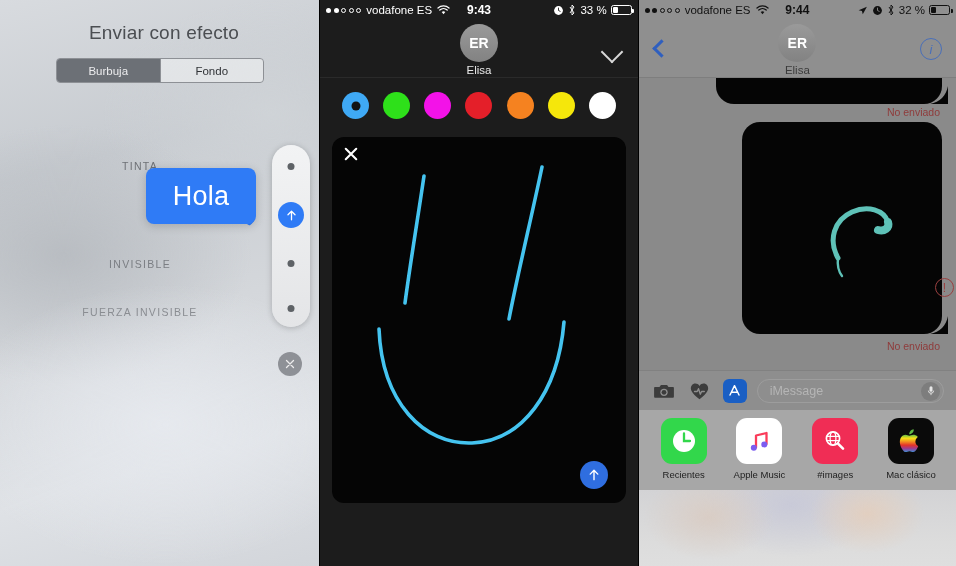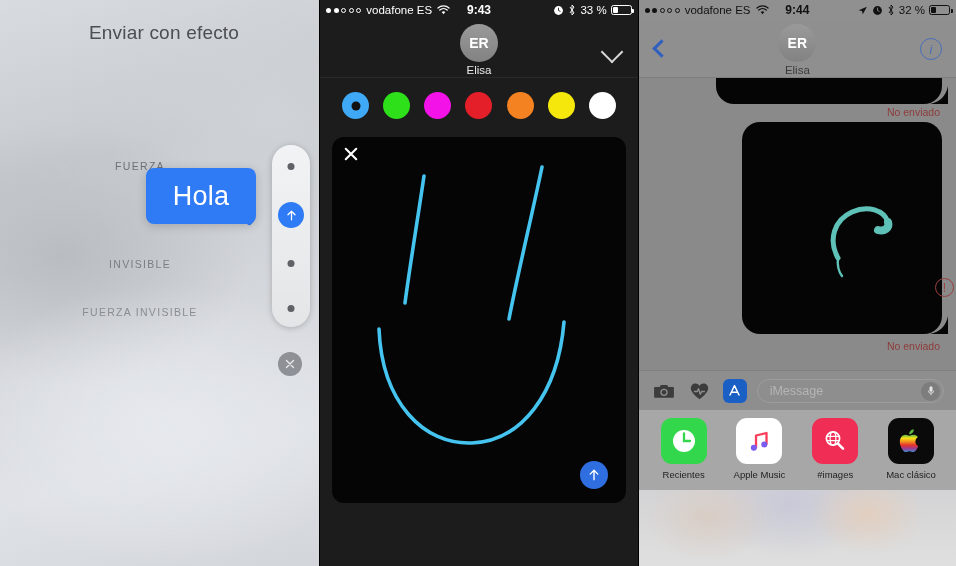--- a/index.html
+++ b/index.html
@@ -210,22 +210,26 @@
 </style>
 </head>
 <body>
 
 <div class="stage">
 
   <div class="panel1">
 
     <div class="p1-title">Enviar con efecto</div>
 
-
-    <div class="fx-label fx-fuerza">FUERZA</div>
+    <div class="seg">
+      <div class="seg-item on">Burbuja</div>
+      <div class="seg-item off">Fondo</div>
+    </div>
+
+    <div class="fx-label fx-fuerza">TINTA</div>
     <div class="fx-label fx-suavidad">INVISIBLE</div>
     <div class="fx-label fx-tinta">FUERZA INVISIBLE</div>
 
     <div class="bubble-tail"></div>
     <div class="bubble">
       <span class="bubble-text">Hola</span>
     </div>
 
     <div class="slider">
       <div class="sl-dot" style="top:18px"></div>

